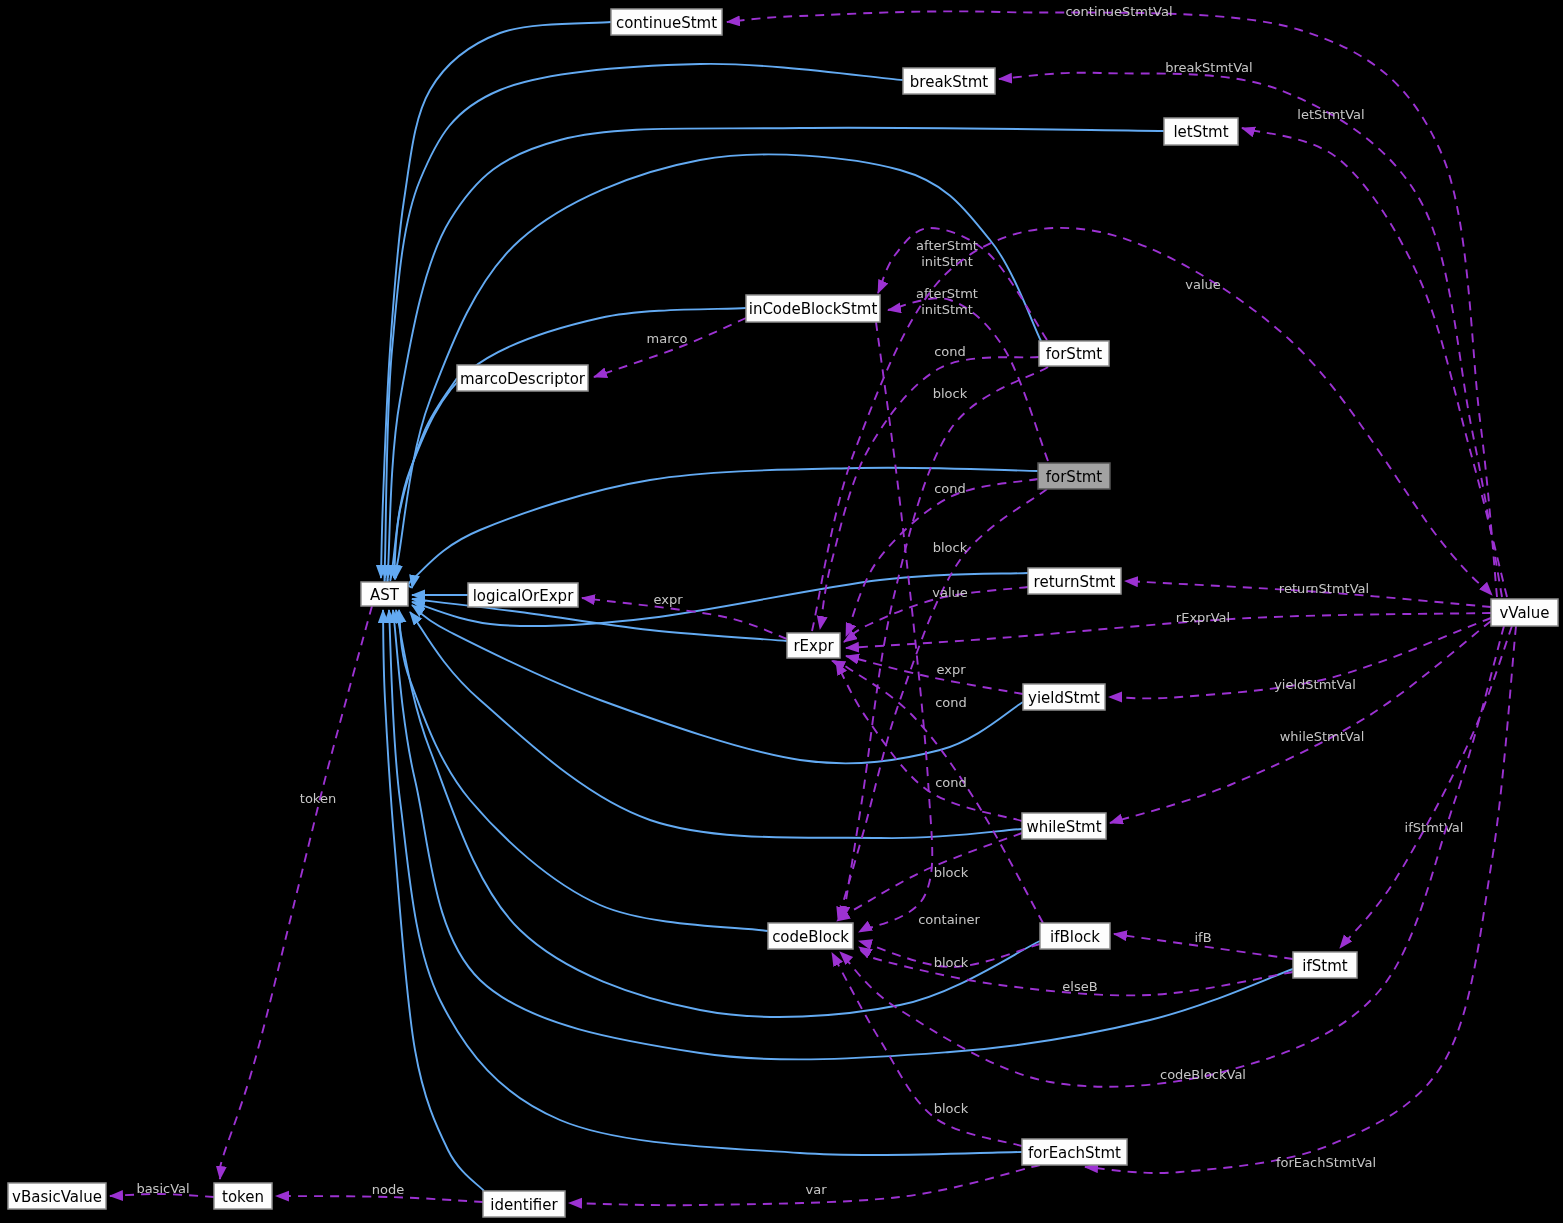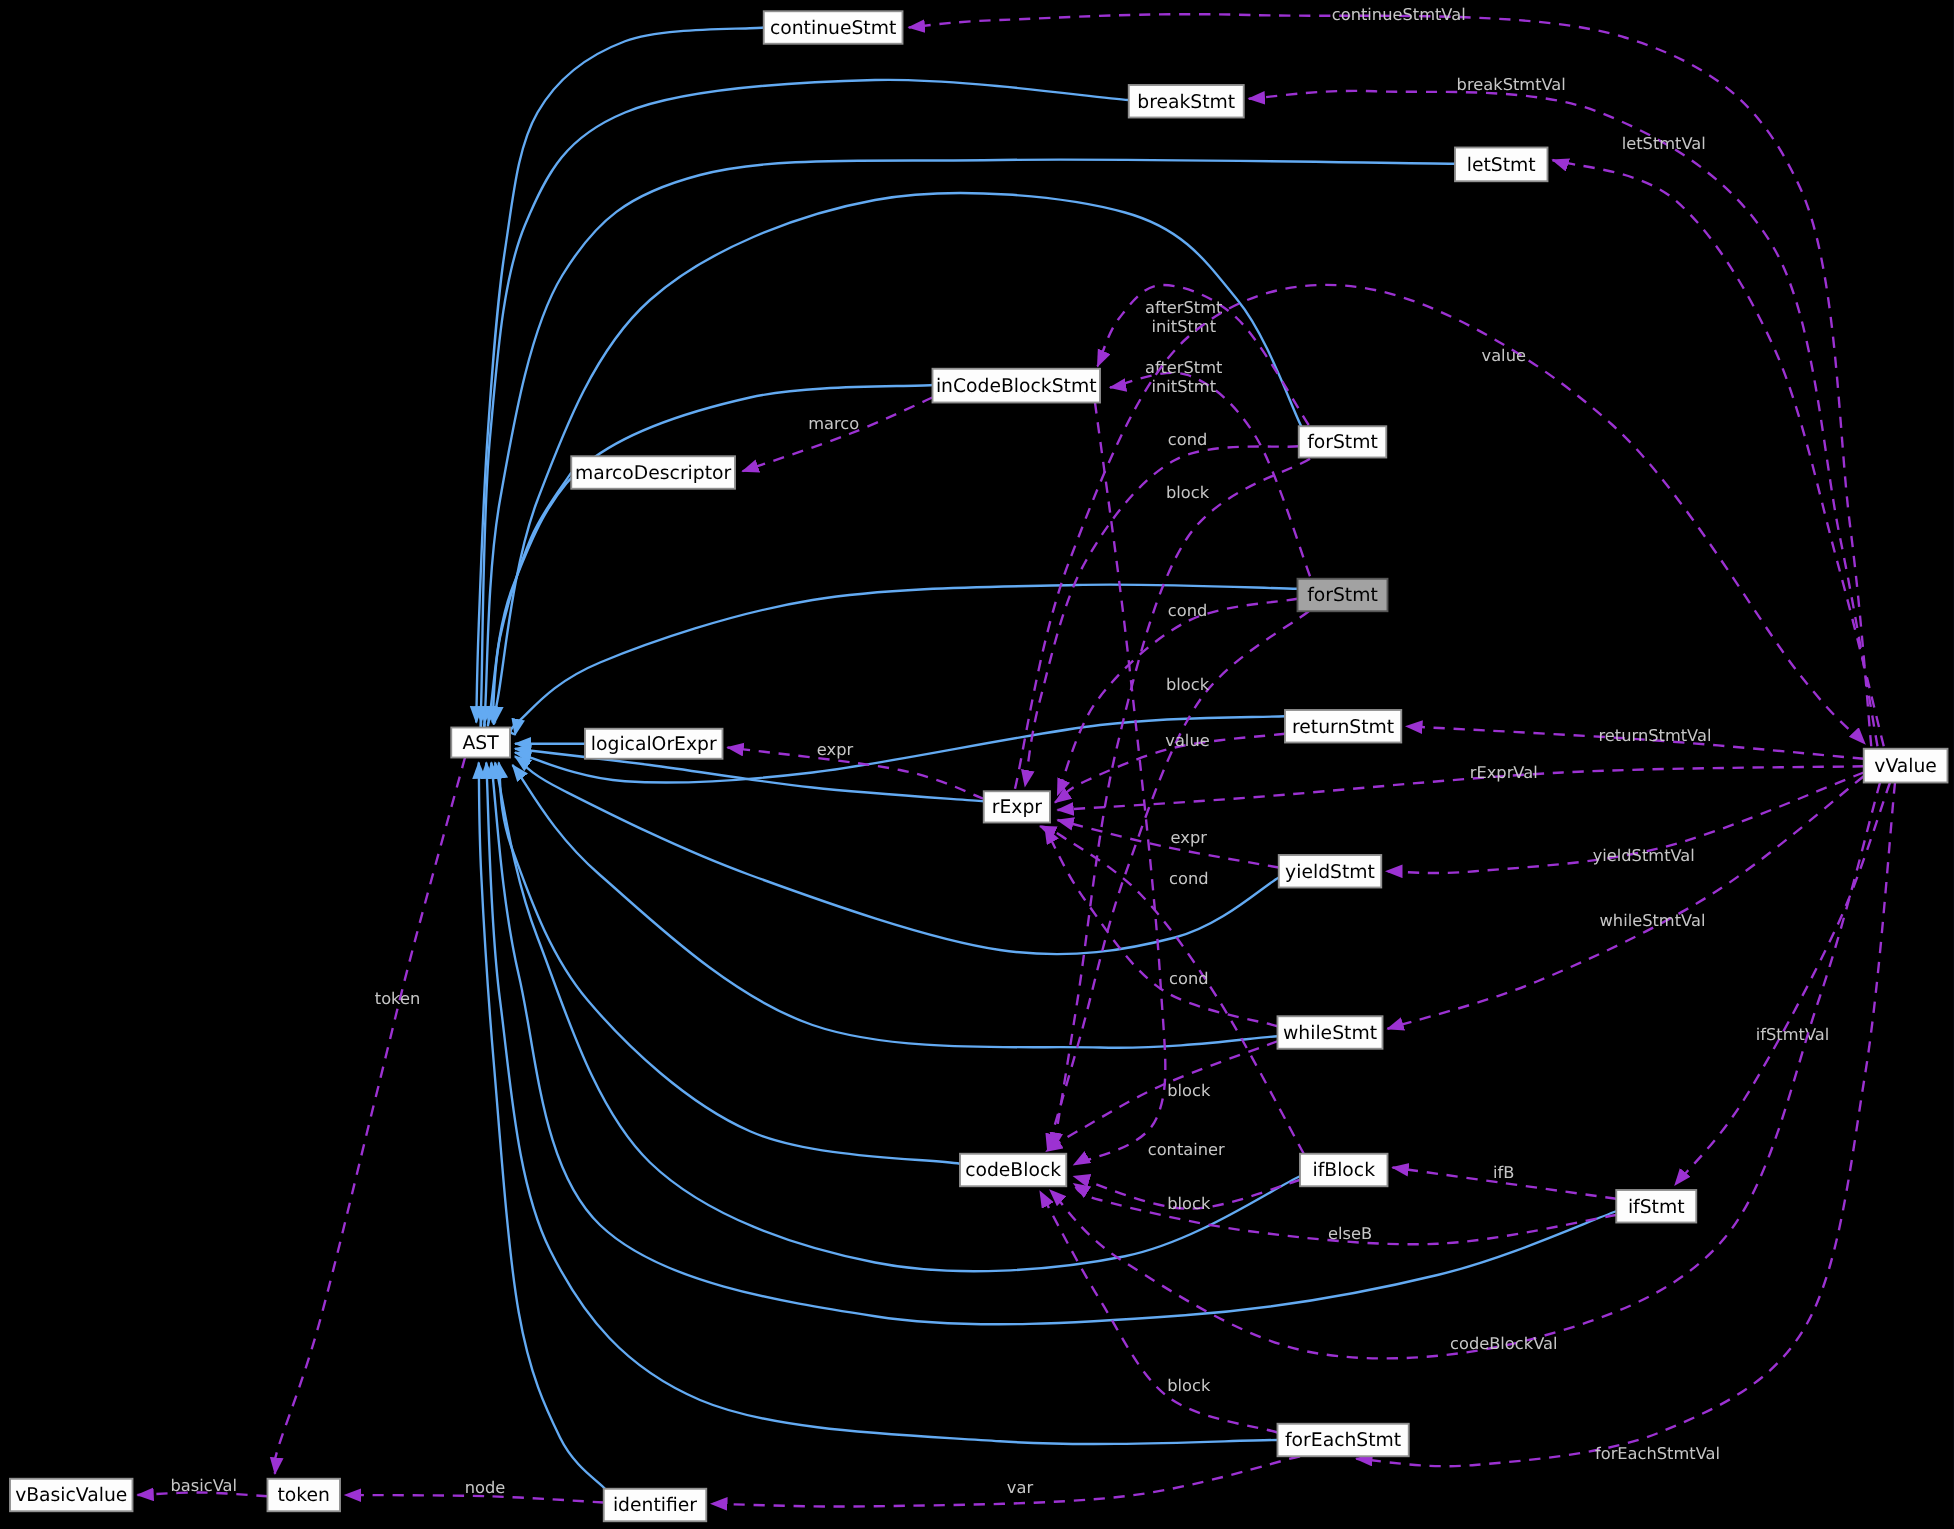--- a/index.html
+++ b/index.html
@@ -1,16 +1,16 @@
 <!DOCTYPE html>
 <html><head>
 <meta charset="utf-8">
 <style>
   html,body{margin:0;padding:0;background:#000;}
-  #stage{position:relative;width:1563px;height:1223px;background:#0f172a;overflow:hidden;}
+  #stage{position:relative;width:1563px;height:1223px;background:#86efac;overflow:hidden;}
   svg{display:block;}
   text{font-family:"DejaVu Sans","Liberation Sans",sans-serif;}
   .node-label{font-size:15px;}
   .edge-label{font-size:13px;}
 </style>
 </head>
 <body>
 
 <div id="stage">
   <svg id="diagram-svg" width="1563" height="1223" viewBox="0 0 1563 1223" xmlns="http://www.w3.org/2000/svg" style="background: rgb(0, 0, 0);">

